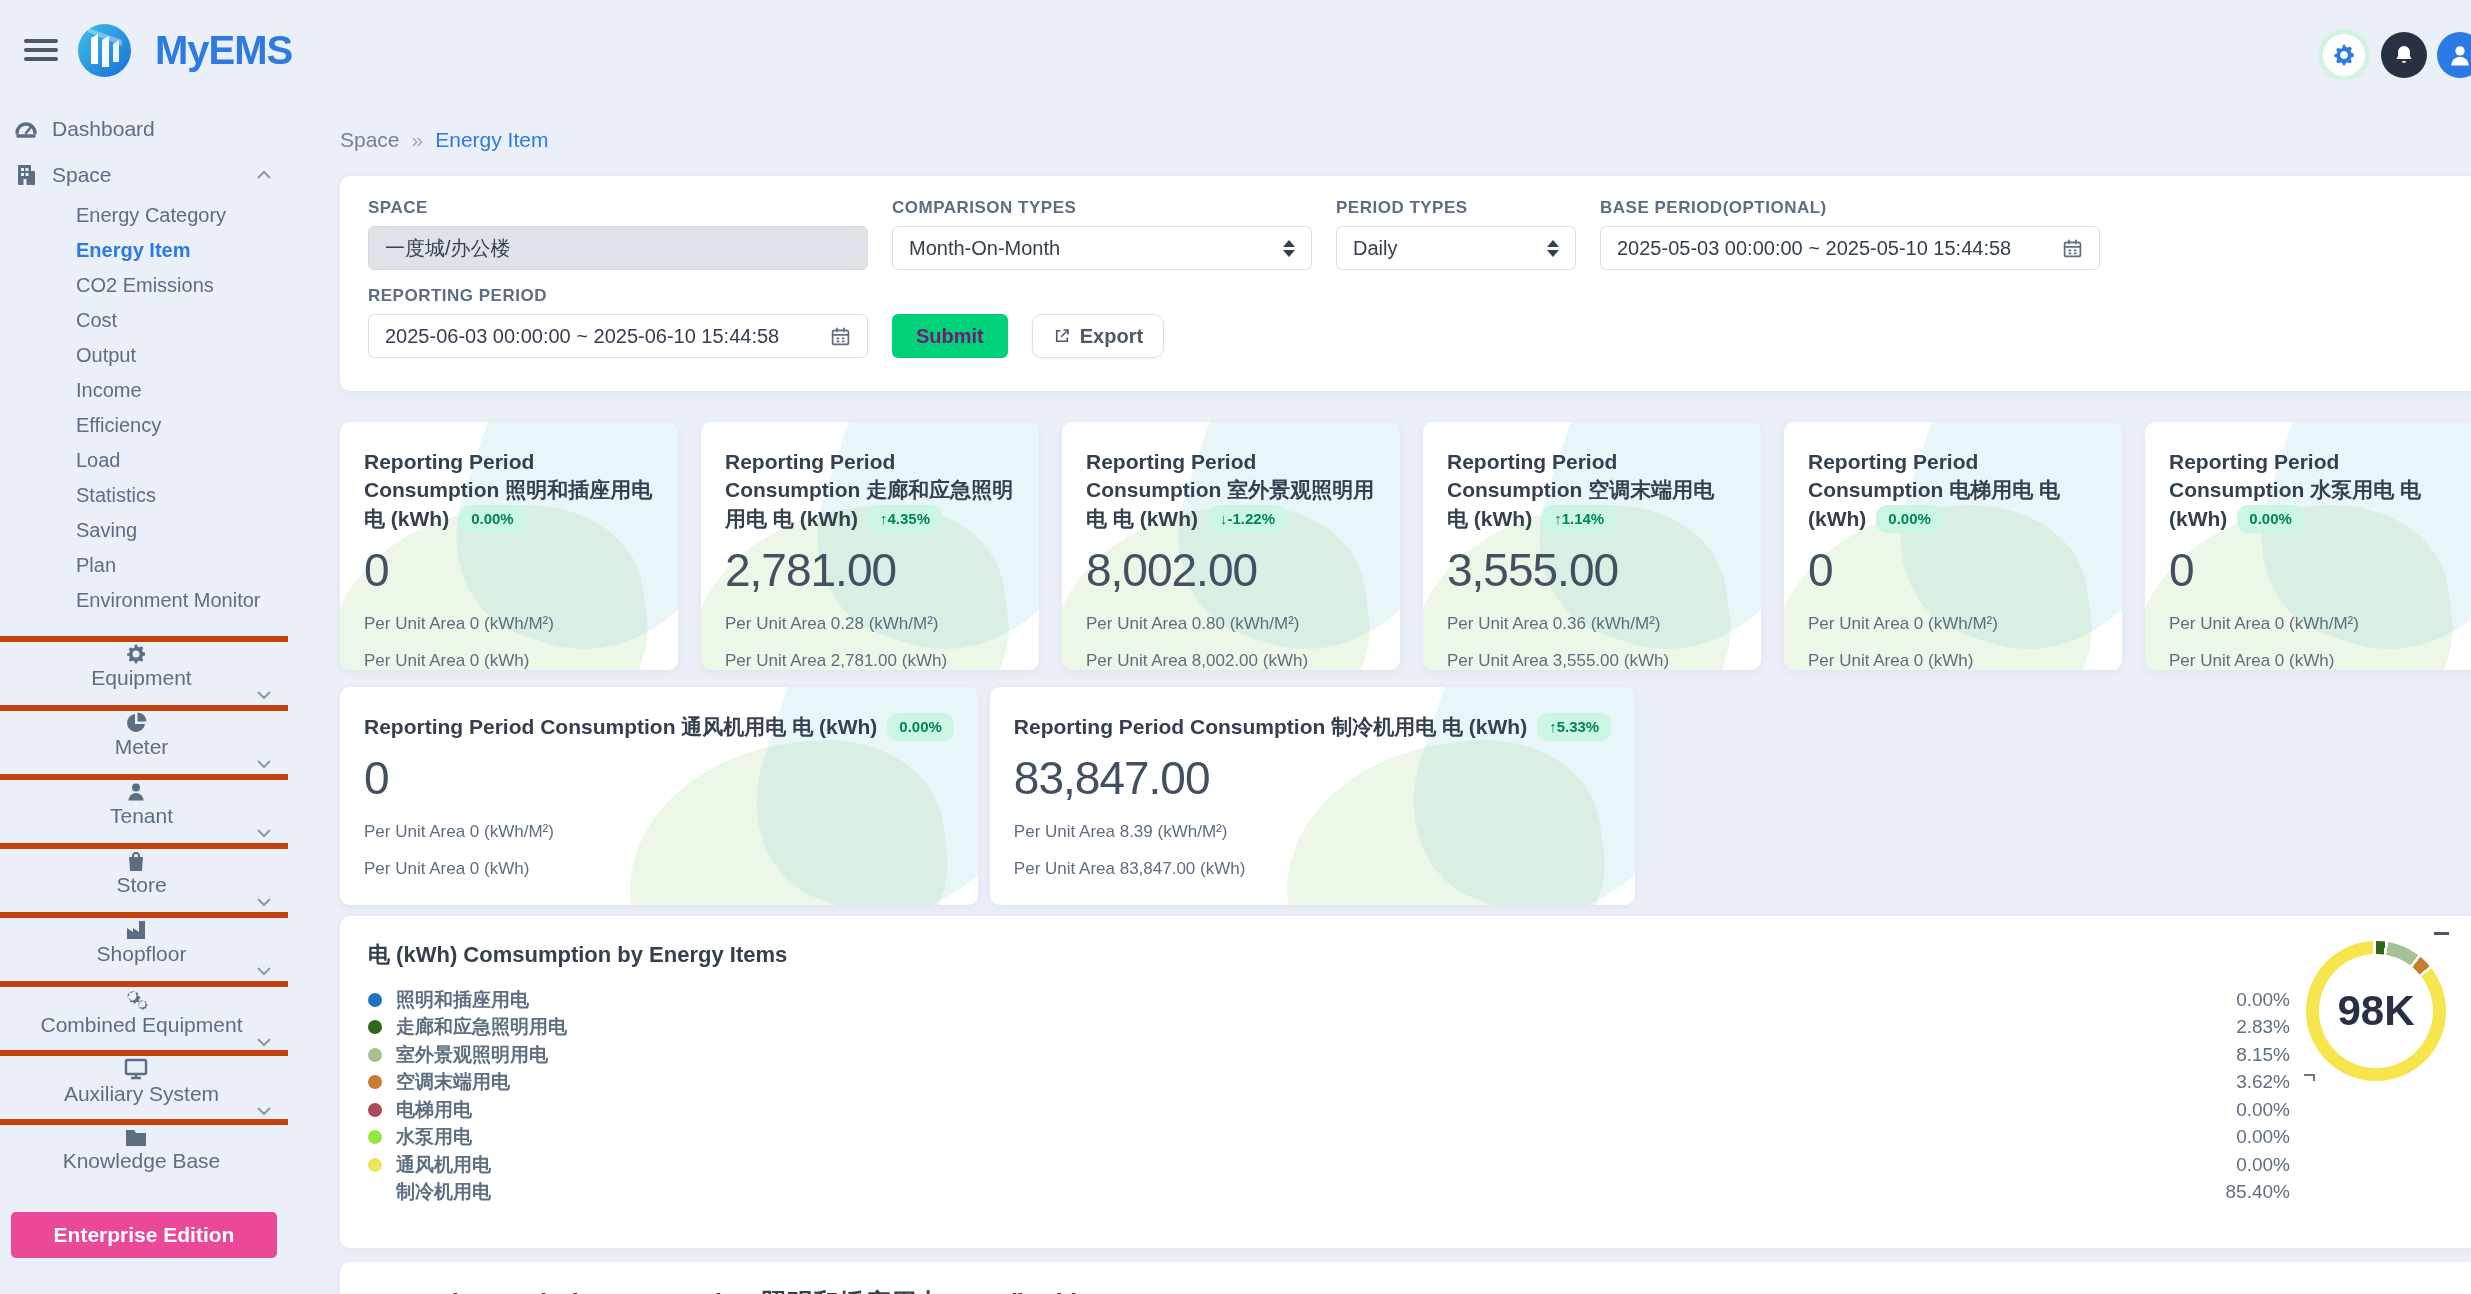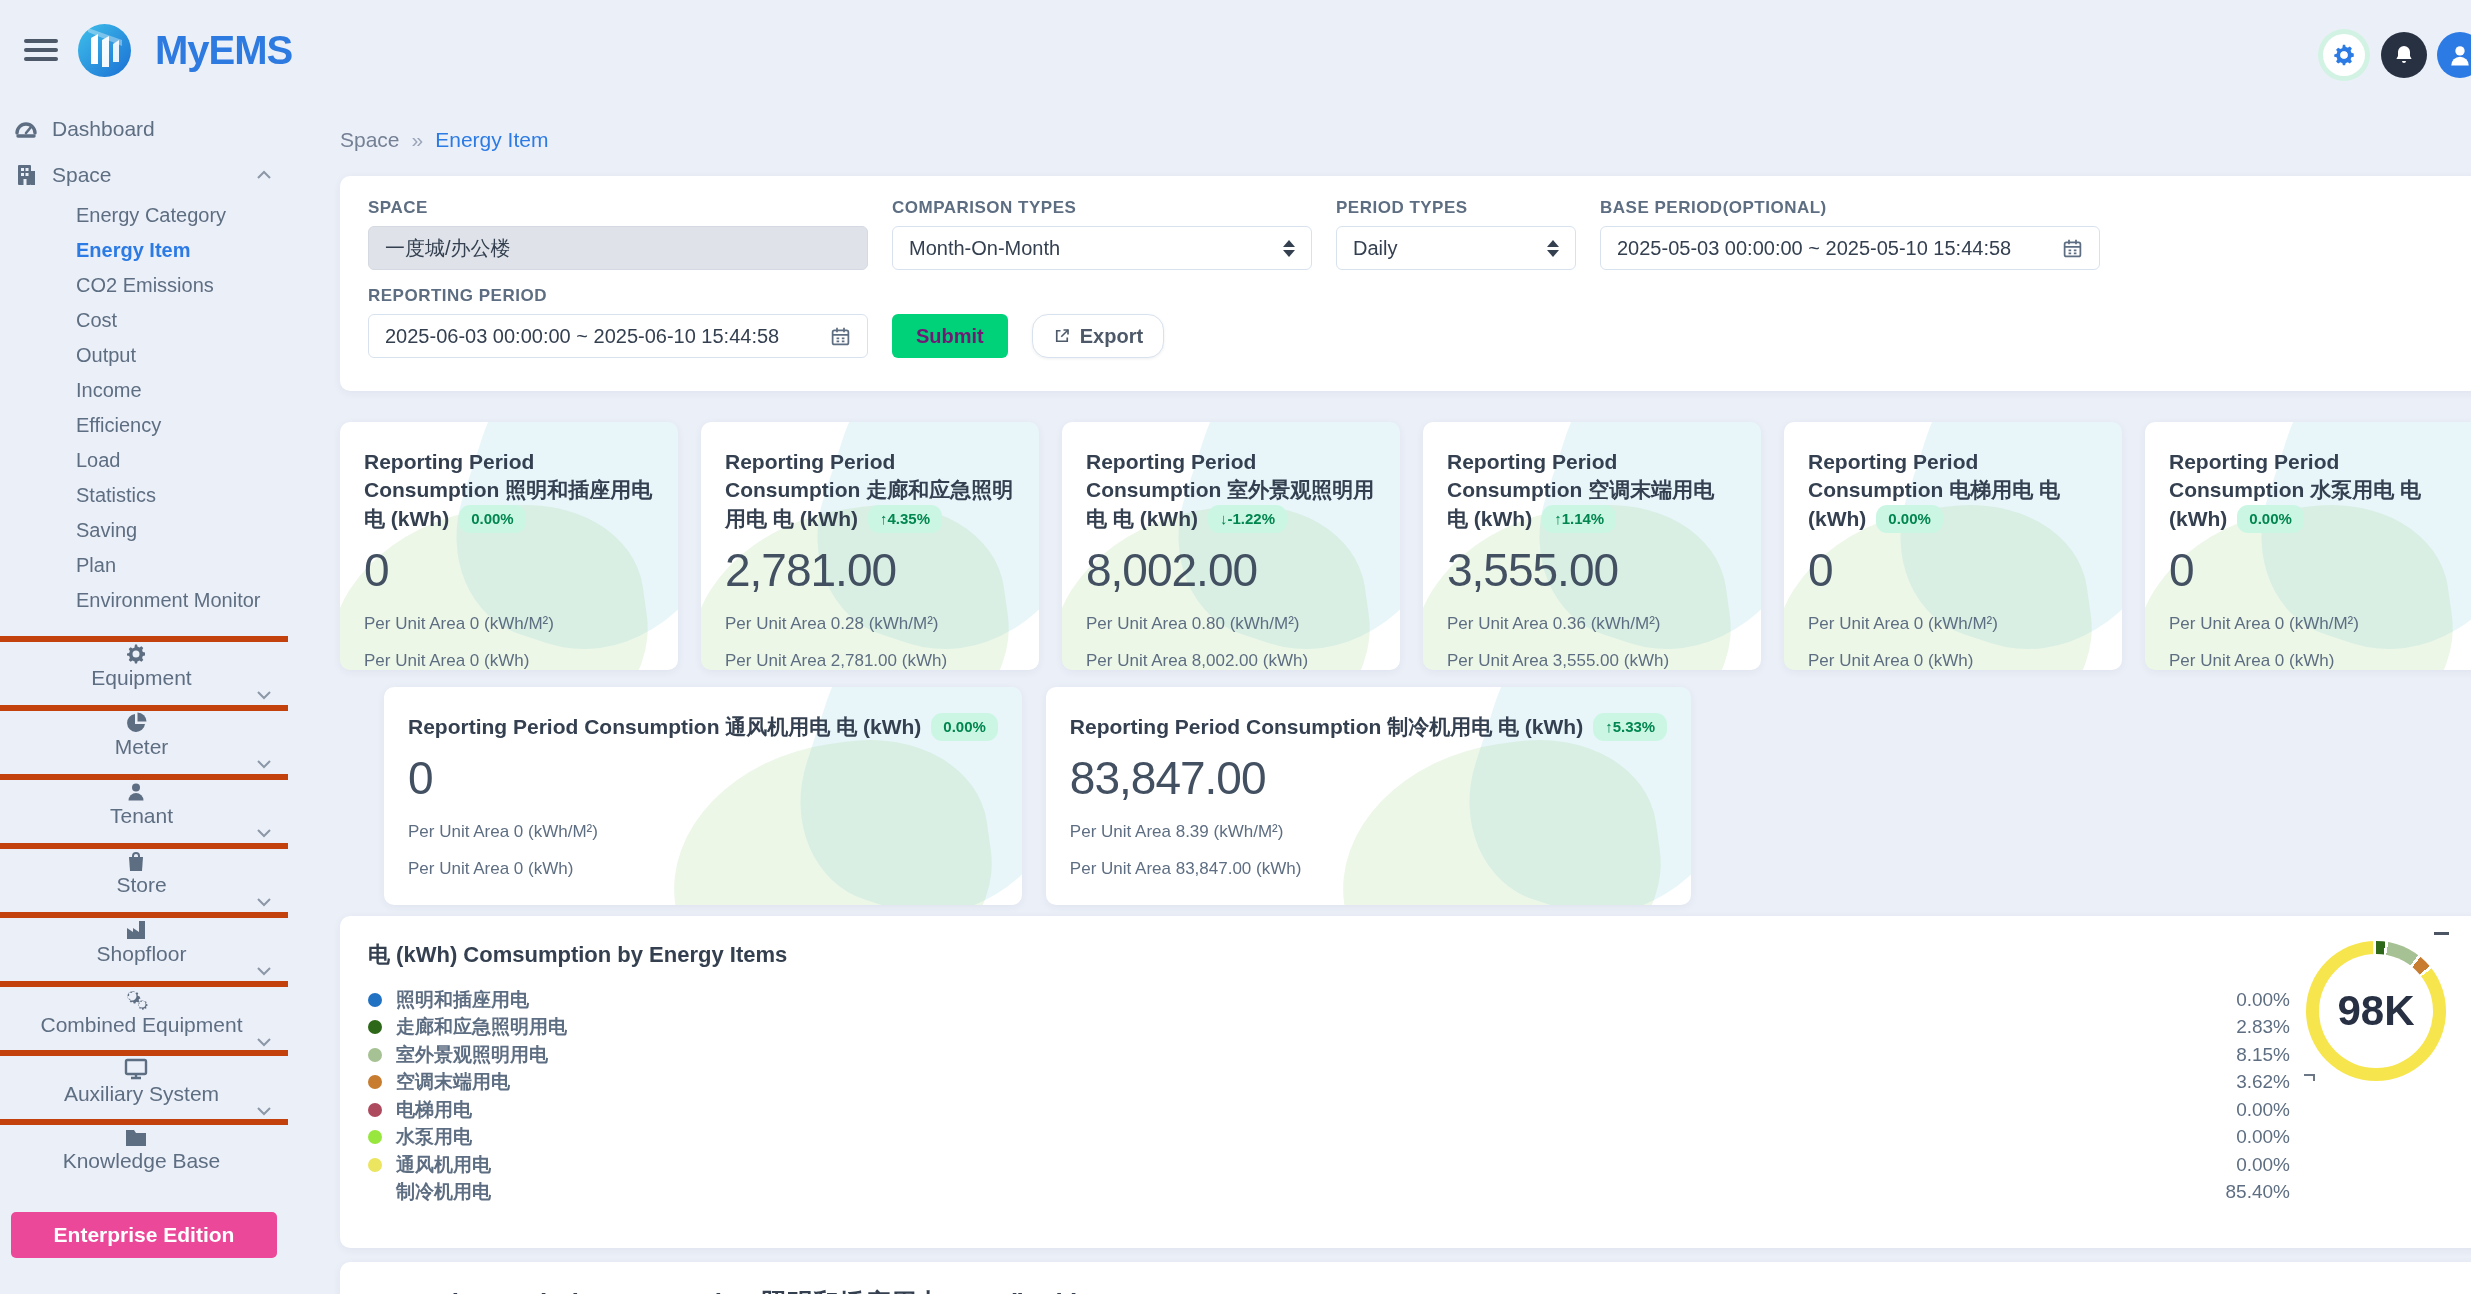--- a/index.html
+++ b/index.html
@@ -67,26 +67,26 @@
   .sel { justify-content:space-between; cursor:pointer; }
   .sorter { display:flex; flex-direction:column; gap:3px; margin-left:10px; }
   .sorter i { display:block; width:0; height:0; border-left:6px solid transparent; border-right:6px solid transparent; }
   .sorter .up { border-bottom:7px solid #344050; }
   .sorter .dn { border-top:7px solid #344050; }
   .datectrl { justify-content:space-between; cursor:pointer; }
   .cal-ico { color:#5e6e82; margin-left:12px; display:flex; }
   .btn-submit { height:44px; padding:0 24px; background:#00d27a; color:#701a75; border:none; border-radius:6px;
     font-size:20px; font-weight:bold; font-family:inherit; cursor:pointer; align-self:flex-end; }
   .btn-export { height:44px; padding:0 20px; background:#fff; color:#4d5969; border:1px solid #d8e2ef;
-    border-radius:16px; font-size:20px; font-weight:bold; font-family:inherit; cursor:pointer;
+    border-radius:10px; font-size:20px; font-weight:bold; font-family:inherit; cursor:pointer;
     align-self:flex-end; display:flex; align-items:center; gap:9px; box-shadow:0 1px 3px rgba(40,50,70,.08); }
 
   
   .cards-row1 { position:absolute; top:322px; left:0; display:flex; gap:23px; }
-  .cards-row2 { position:absolute; top:587px; left:0; display:flex; gap:24px;margin-left:44px; }
+  .cards-row2 { position:absolute; top:587px; left:0; display:flex; gap:12px; }
   .stat-card { position:relative; overflow:hidden; background:#fff; border-radius:10px;
     box-shadow:0 2px 8px rgba(40,50,70,.06); padding:26px 24px; }
   .sc-sm { width:338px; height:248px; flex:none; }
   .blob-a { position:absolute; right:-50px; top:-70px; width:260px; height:300px;
     background:rgba(110,200,225,.16); border-radius:46% 54% 58% 42%; transform:rotate(18deg); pointer-events:none; }
   .blob-b { position:absolute; right:30px; bottom:-90px; width:320px; height:250px;
     background:rgba(150,210,130,.18); border-radius:58% 42% 52% 48%; transform:rotate(-8deg); pointer-events:none; }
   .sc-title { position:relative; font-size:21px; font-weight:600; color:#344050; line-height:1.35; max-width:100%; z-index:1; }
   .badge { display:inline-block; background:#ccf6e4; color:#00864e; font-size:15px; font-weight:bold;
     border-radius:11px; padding:4px 12px; margin-left:10px; vertical-align:2px; white-space:nowrap; }

